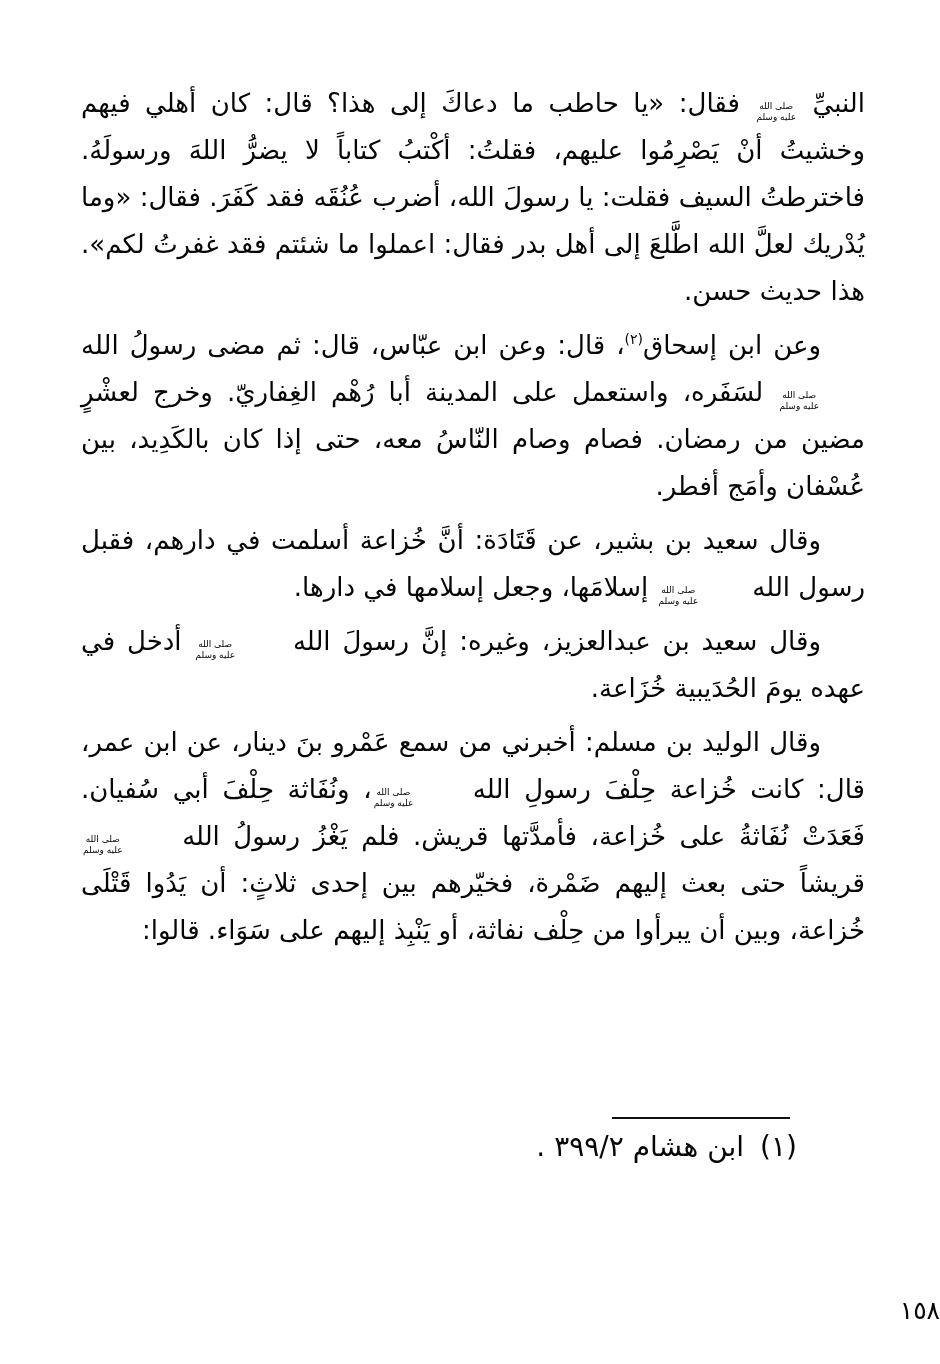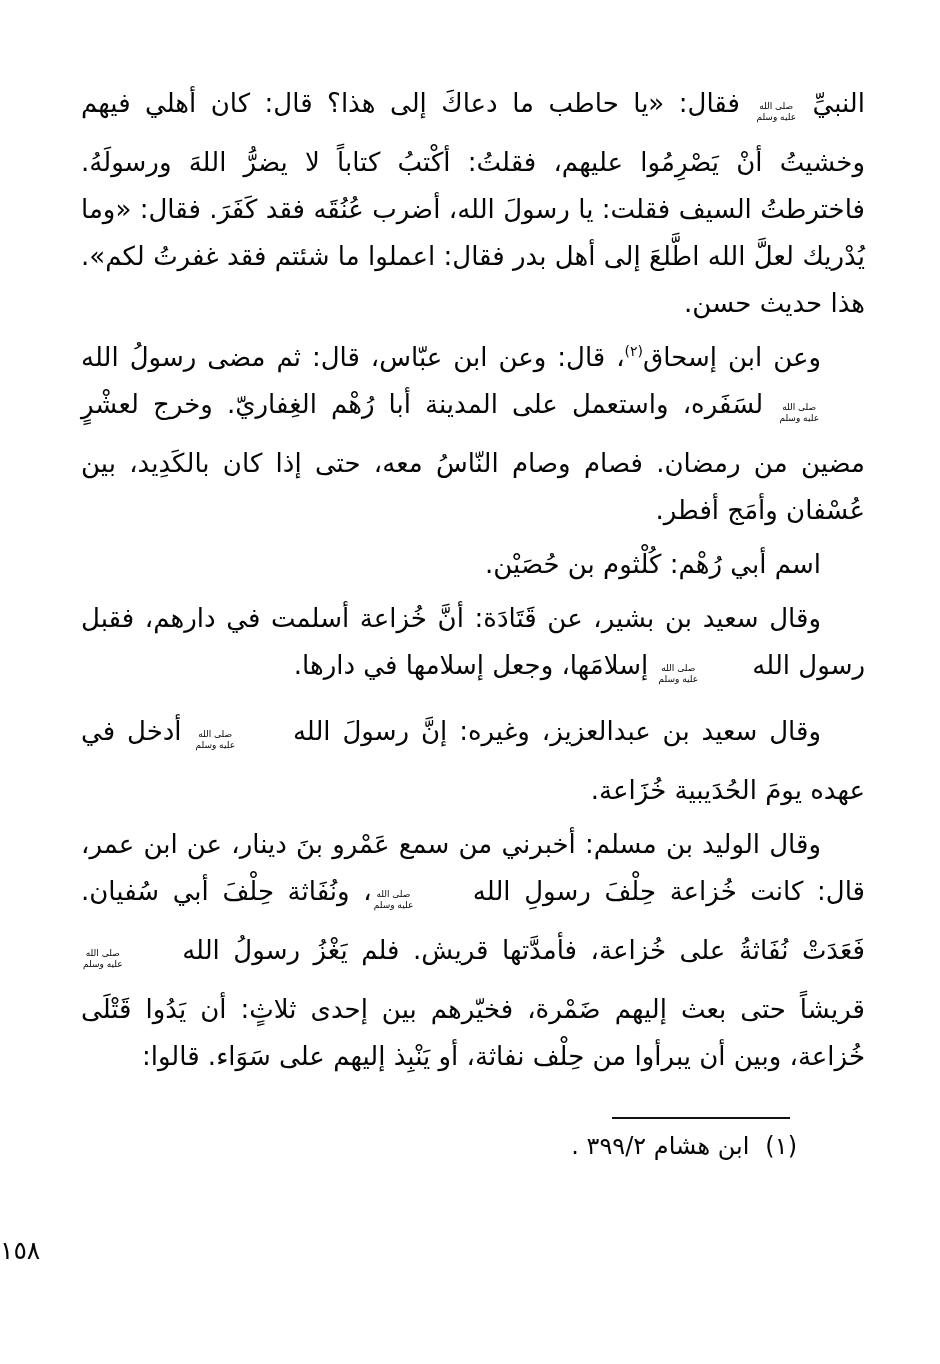--- a/index.html
+++ b/index.html
@@ -59,61 +59,60 @@
     line-height: 1;
     font-weight: bold;
   }
   .saw {
     display: inline-block;
     vertical-align: -8px;
     text-align: center;
     font-size: 9px;
     line-height: 11px;
     font-weight: normal;
-    margin: 16px 2px;
+    margin: 4px 2px;
     white-space: nowrap;
   }
   .saw .saw-line { display: block; }
   .fn-rule {
     position: absolute;
     top: 1117px;
     right: 150px;
     width: 178px;
     border-top: 2px solid #111;
   }
   .footnotes {
     position: absolute;
     top: 1128px;
     right: 143px;
     direction: rtl;
     text-align: right;
-    font-size: 24px;
+    font-size: 28px;
     line-height: 37px;
   }
   .fn-row { white-space: nowrap; }
   .fn-marker { margin-left: 16px; }
   .page-number {
     position: absolute;
-    top: 1236px;
+    top: 1296px;
     left: 0;
     width: 940px;
-    text-align: left;
+    text-align: right;
     font-size: 25px;
     direction: rtl;
   }
 </style>
 </head>
 <body>
 
 <div class="page">
 
   <div class="text-block" dir="rtl">
       <p class="para flush">النبيِّ <span class="saw"><span class="saw-line">صلى الله</span><span class="saw-line">عليه وسلم</span></span> فقال: «يا حاطب ما دعاكَ إلى هذا؟ قال: كان أهلي فيهم وخشيتُ أنْ يَصْرِمُوا عليهم، فقلتُ: أكْتبُ كتاباً لا يضرُّ اللهَ ورسولَهُ. فاخترطتُ السيف فقلت: يا رسولَ الله، أضرب عُنُقَه فقد كَفَرَ. فقال: «وما يُدْريك لعلَّ الله اطَّلعَ إلى أهل بدر فقال: اعملوا ما شئتم فقد غفرتُ لكم». هذا حديث حسن.</p>
       <p class="para">وعن ابن إسحاق<sup class="fnref">(٢)</sup>، قال: وعن ابن عبّاس، قال: ثم مضى رسولُ الله <span class="saw"><span class="saw-line">صلى الله</span><span class="saw-line">عليه وسلم</span></span> لسَفَره، واستعمل على المدينة أبا رُهْم الغِفاريّ. وخرج لعشْرٍ مضين من رمضان. فصام وصام النّاسُ معه، حتى إذا كان بالكَدِيد، بين عُسْفان وأمَج أفطر.</p>
-      <p class="para">اسم أبي رُهْم: كُلْثوم بن حُصَيْن.</p>
       <p class="para">وقال سعيد بن بشير، عن قَتَادَة: أنَّ خُزاعة أسلمت في دارهم، فقبل رسول الله <span class="saw"><span class="saw-line">صلى الله</span><span class="saw-line">عليه وسلم</span></span> إسلامَها، وجعل إسلامها في دارها.</p>
       <p class="para">وقال سعيد بن عبدالعزيز، وغيره: إنَّ رسولَ الله <span class="saw"><span class="saw-line">صلى الله</span><span class="saw-line">عليه وسلم</span></span> أدخل في عهده يومَ الحُدَيبية خُزَاعة.</p>
       <p class="para">وقال الوليد بن مسلم: أخبرني من سمع عَمْرو بنَ دينار، عن ابن عمر، قال: كانت خُزاعة حِلْفَ رسولِ الله <span class="saw"><span class="saw-line">صلى الله</span><span class="saw-line">عليه وسلم</span></span>، ونُفَاثة حِلْفَ أبي سُفيان. فَعَدَتْ نُفَاثةُ على خُزاعة، فأمدَّتها قريش. فلم يَغْزُ رسولُ الله <span class="saw"><span class="saw-line">صلى الله</span><span class="saw-line">عليه وسلم</span></span> قريشاً حتى بعث إليهم ضَمْرة، فخيّرهم بين إحدى ثلاثٍ: أن يَدُوا قَتْلَى خُزاعة، وبين أن يبرأوا من حِلْف نفاثة، أو يَنْبِذ إليهم على سَوَاء. قالوا:</p>
     </div>
 
   <div class="fn-rule"></div>
 
   <div class="footnotes" dir="rtl">
     <div class="fn-row">
       <span class="fn-marker">(١)</span><span class="fn-text">ابن هشام ٣٩٩/٢ .</span>

